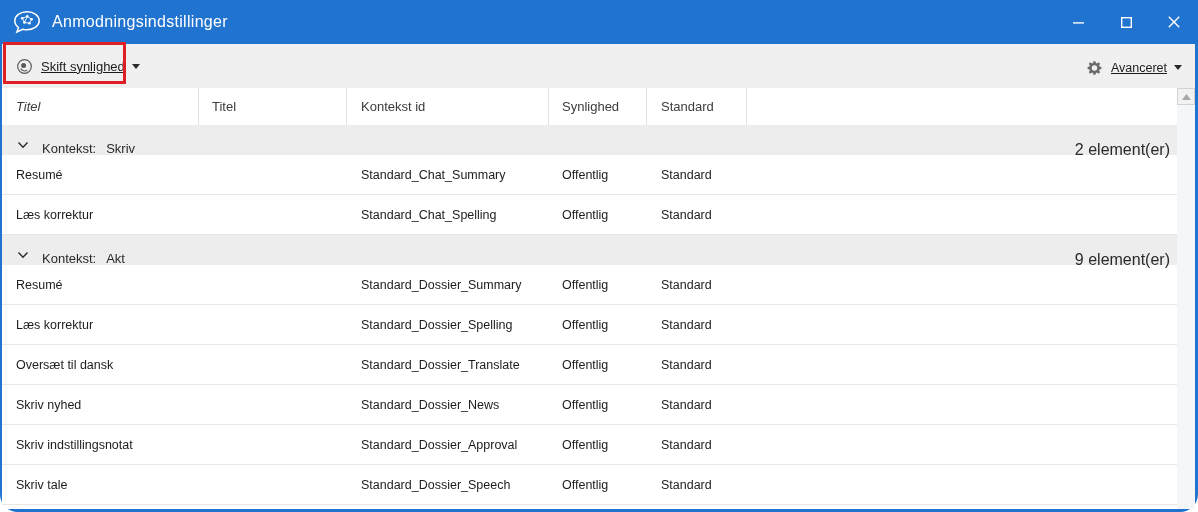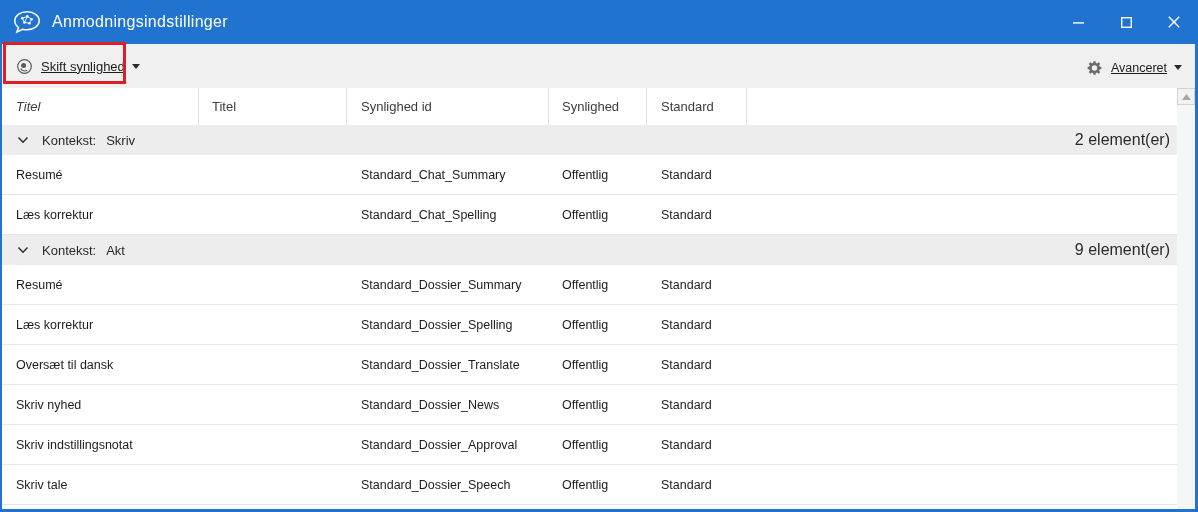--- a/index.html
+++ b/index.html
@@ -10,20 +10,21 @@
     background: #fff;
   }
   .window {
     width: 1198px; height: 512px;
     border-left: 2px solid #2073cf;
     border-right: 3px solid #2073cf;
     border-bottom: 3px solid #2073cf;
     display: flex; flex-direction: column;
     position: relative;
     background: #fff;
+    border-radius: 18px;
   }
   
   .titlebar {
     height: 44px; flex: 0 0 44px;
     margin: 0 -3px 0 -2px;
     background: #2073cf;
     display: flex; align-items: center;
     color: #fff;
   }
   .app-icon { margin-left: 13px; display: flex; align-items: center; }
@@ -73,22 +74,22 @@
     border-right: 1px solid #e1e1e1;
     font-size: 13px; color: #3c3c3c;
     white-space: nowrap; overflow: hidden;
   }
   .header-cell.c0 { padding-left: 14px; font-style: italic; }
   .header-cell.c2, .header-cell.c4 { padding-left: 14px; }
   .header-cell.filler { border-right: none; }
   
   .group-row {
     height: 30px; background: #ededed;
-    display: flex; align-items: center;
-    padding: 0 7px 0 15px;
+    display: flex; align-items: flex-start;
+    padding: 16px 7px 0 15px;
     font-size: 13px; color: #2a2a2a;
   }
   .group-row .chev { display: flex; align-items: center; margin-right: 13px; }
   .g-prefix { white-space: nowrap; }
   .g-value { margin-left: 10px; white-space: nowrap; }
   .g-count { margin-left: auto; font-size: 16px; color: #2a2a2a; white-space: nowrap; }
   
   .row {
     height: 40px; background: #fff;
     border-bottom: 1px solid #e7e7e7;
@@ -184,21 +185,21 @@
           </svg>
       </span>
     </div>
   </div>
 
   <div class="main">
     <div class="table-area">
       <div class="grid header-row">
         <div class="header-cell c0">Titel</div>
         <div class="header-cell c1">Titel</div>
-        <div class="header-cell c2">Synlighed id</div>
+        <div class="header-cell c2">Kontekst id</div>
         <div class="header-cell c3">Synlighed</div>
         <div class="header-cell c4">Standard</div>
         <div class="header-cell filler"></div>
       </div>
       <div id="table-body">
           <div class="group-row">
             <span class="chev">
               <svg width="12" height="8" viewBox="0 0 12 8">
                 <polyline points="1.5,1.5 6,6.2 10.5,1.5" fill="none" stroke="#2a2a2a" stroke-width="1.4"></polyline>
               </svg>

